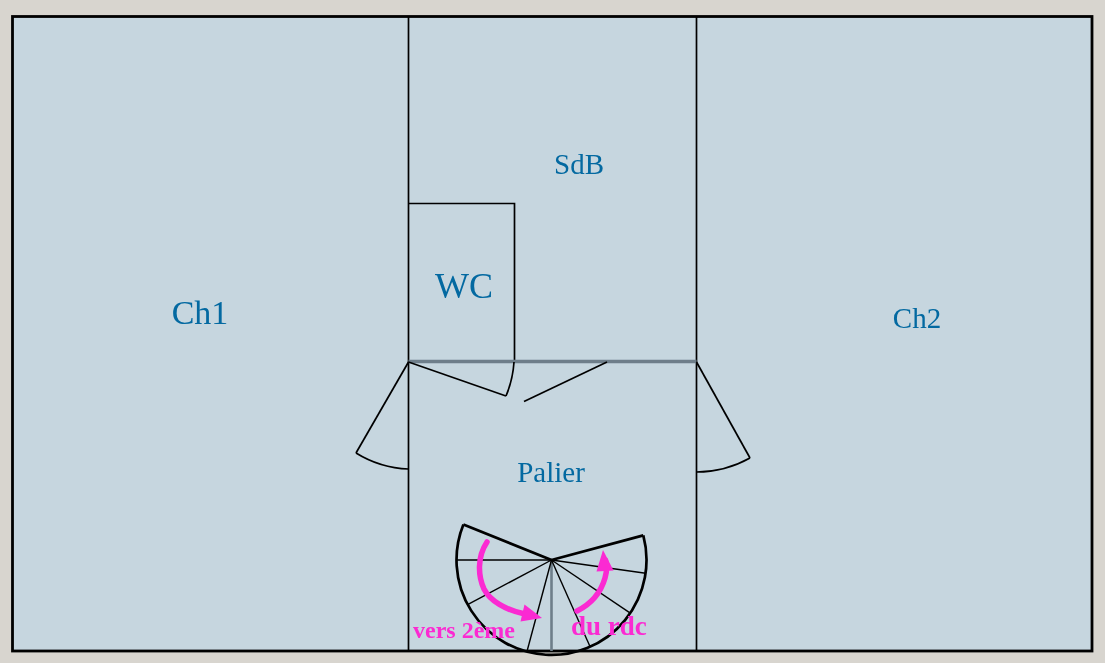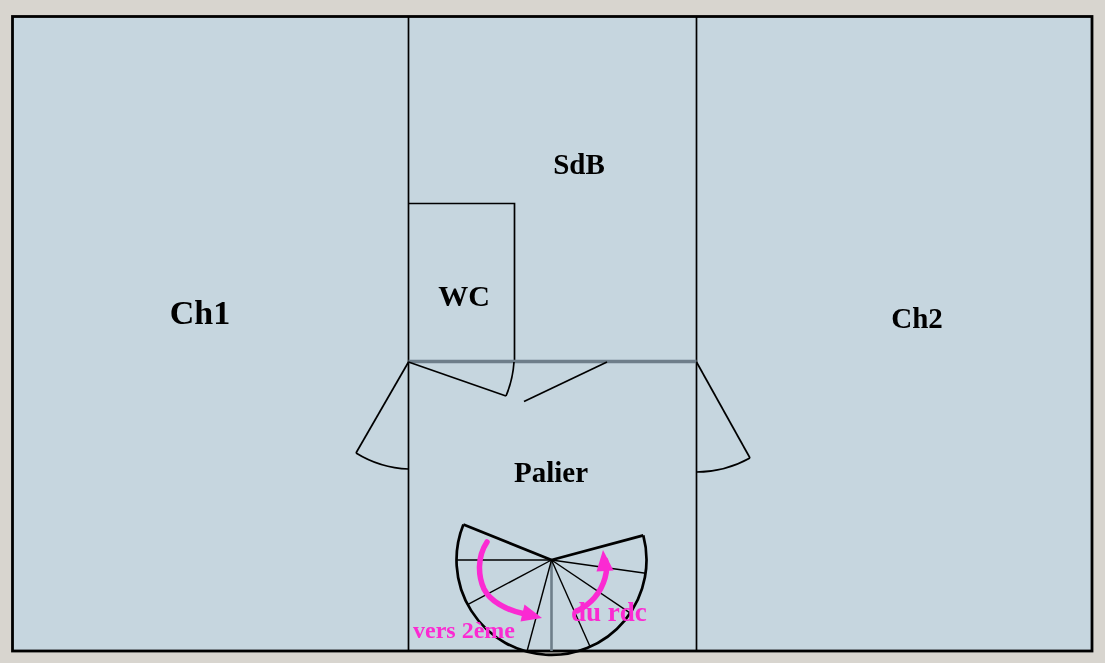--- a/index.html
+++ b/index.html
@@ -16,33 +16,33 @@
   .partition{stroke:var(--partition,#6e7e8a);stroke-width:3.4;fill:none;}
   .stair-spine{stroke:var(--partition,#6e7e8a);stroke-width:2.6;fill:none;}
   .door{stroke:var(--wall,#000);stroke-width:1.7;fill:none;}
   .stair-edge{stroke:var(--wall,#000);stroke-width:2.7;fill:none;}
   .stair-tread{stroke:var(--wall,#000);stroke-width:1.4;fill:none;}
   .anno-stroke{stroke:var(--magenta,#fb2ad2);stroke-width:5.5;fill:none;stroke-linecap:round;}
   .anno-fill{fill:var(--magenta,#fb2ad2);stroke:none;}
   .room-label{
     position:absolute;
     transform:translate(-50%,-50%);
-    font-weight:bold;
-    color:#000000;
+    font-weight:normal;
+    color:#0369a1;
     white-space:nowrap;
     font-size:29px;
   }
   .anno-label{
     position:absolute;
     font-weight:bold;
     color:var(--magenta,#fb2ad2);
     white-space:nowrap;
   }
   .anno-up{left:413px;top:617px;font-size:24px;}
-  .anno-down{left:571px;top:597px;font-size:27px;}
+  .anno-down{left:571px;top:611px;font-size:27px;}
 </style>
 </head>
 <body>
 
 <div class="page">
 
   <svg class="plan-svg" width="1105" height="663" viewBox="0 0 1105 663">
 
     <rect class="plan-bg" x="12.5" y="16.5" width="1079.5" height="634.5"></rect>
 
@@ -79,20 +79,20 @@
     <g>
       <path class="anno-stroke" d="M 487 542 C 477 557 478 576 484 589 C 490 601 506 610 523 613.5"></path>
       <polygon class="anno-fill" points="542,618 520.5,621.5 524.5,604.5"></polygon>
       <path class="anno-stroke" d="M 577 611 C 591 604 601 592 605 578 C 607.5 569 607 564 605.5 560"></path>
       <polygon class="anno-fill" points="603,550 613.5,570.5 596.5,571.5"></polygon>
     </g>
   </svg>
 
   <div class="room-label" style="left:200px;top:313px;font-size:34px;">Ch1</div>
   <div class="room-label" style="left:579px;top:164px;">SdB</div>
-  <div class="room-label" style="left:464px;top:296px;font-size:30px;">WC</div>
+  <div class="room-label" style="left:464px;top:286px;font-size:36px;">WC</div>
   <div class="room-label" style="left:917px;top:318px;">Ch2</div>
   <div class="room-label" style="left:551px;top:472px;">Palier</div>
 
   <div class="anno-label anno-up">vers 2ème</div>
   <div class="anno-label anno-down">du rdc</div>
 
 </div>
 
 </body></html>

